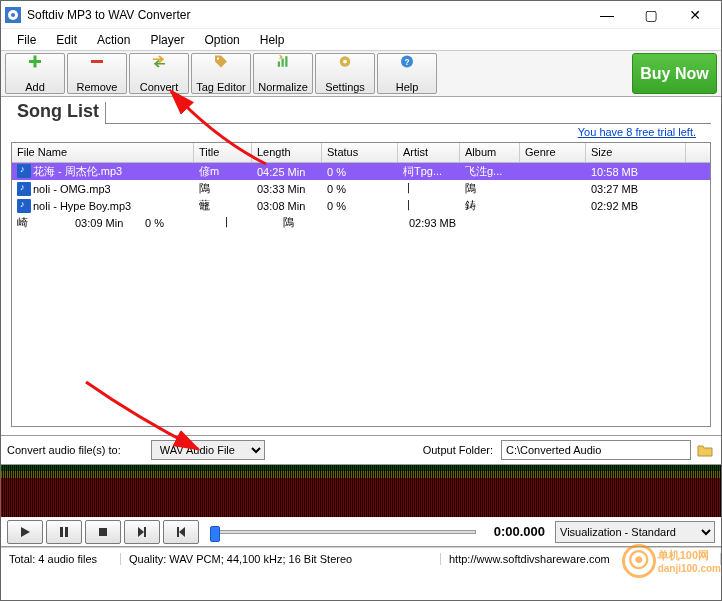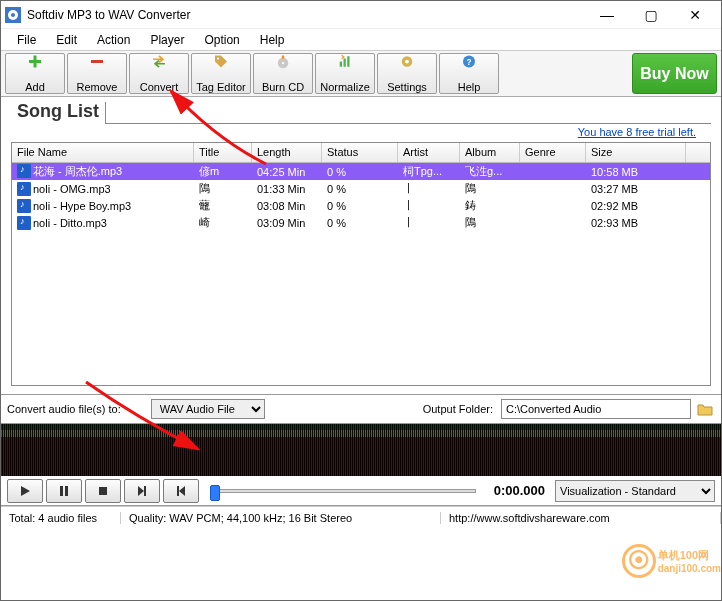--- a/index.html
+++ b/index.html
@@ -18,21 +18,21 @@
 .tbtn { width: 60px; border: 1px solid #9e9e9e; background: linear-gradient(#fcfcfc,#e6e6e6); display: flex; flex-direction: column; align-items: center; justify-content: center; margin-right: 2px; border-radius: 2px; }
 .tbtn .ico { width: 20px; height: 18px; }
 .tbtn span { font-size: 11px; margin-top: 12px; }
 .buy { margin-left: auto; width: 85px; background: linear-gradient(#59c443,#3aa628); border: 1px solid #2f8a20; color: #fff; font-weight: bold; font-size: 16px; display: flex; align-items: center; justify-content: center; border-radius: 3px; }
 
 .listhdr { display: flex; align-items: flex-end; padding: 4px 10px 0; }
 .listhdr .lbl { font-size: 18px; font-weight: bold; color: #333; padding: 0 6px 2px; }
 .listhdr .tab { border-left: 1px solid #888; border-bottom: 1px solid #888; flex: 1; height: 22px; }
 .trial { text-align: right; padding: 2px 25px 4px; color: #0044cc; text-decoration: underline; font-size: 11px; }
 
-.grid { margin: 0 10px; border: 1px solid #8a8a8a; height: 244px; overflow: hidden; }
+.grid { margin: 0 10px; border: 1px solid #8a8a8a; height: 285px; overflow: hidden; }
 .ghdr { display: flex; background: linear-gradient(#fdfdfd,#ececec); border-bottom: 1px solid #bbb; height: 20px; }
 .ghdr div { border-right: 1px solid #ccc; padding: 3px 5px; font-size: 11px; }
 .col-fn { width: 182px; } .col-ti { width: 58px; } .col-ln { width: 70px; } .col-st { width: 76px; } .col-ar { width: 62px; } .col-al { width: 60px; } .col-ge { width: 66px; } .col-sz { width: 100px; }
 .row { display: flex; height: 17px; align-items: center; }
 .row div { padding: 1px 5px; font-size: 11px; white-space: nowrap; overflow: hidden; }
 .row.sel { background: #8b5cf6; color: #fff; }
 .row .fic { width: 14px; height: 14px; background: #1e5fc9; display: inline-block; border-radius: 1px; margin-right: 2px; position: relative; vertical-align: -3px; }
 .row .fic::after { content: "♪"; color: #fff; font-size: 9px; position: absolute; left: 3px; top: 0; }
 
 .convbar { margin: 8px 0 0; padding: 4px 6px; border-top: 1px solid #999; border-bottom: 1px solid #999; display: flex; align-items: center; }
@@ -111,28 +111,20 @@
         <path d="M18 14H8l3 3-2 1-6-5 6-5 2 1-3 3h10z" fill="#5aa52f"></path>
       </svg>
       <span>Convert</span>
     </div>
   <div class="tbtn">
       <svg class="ico" viewBox="0 0 20 20">
         <path d="M2 2h8l8 8-8 8-8-8z" fill="#d6a84a"></path>
         <circle cx="6" cy="6" r="1.5" fill="#fff"></circle>
       </svg>
       <span>Tag Editor</span>
-    </div>
-  <div class="tbtn">
-      <svg class="ico" viewBox="0 0 20 20">
-        <circle cx="10" cy="12" r="7" fill="#c9c9c9"></circle>
-        <circle cx="10" cy="12" r="1.5" fill="#fff"></circle>
-        <path d="M10 1c2 2 3 4 0 6-3-2-2-4 0-6z" fill="#ff8c1a"></path>
-      </svg>
-      <span>Burn CD</span>
     </div>
   <div class="tbtn">
       <svg class="ico" viewBox="0 0 20 20">
         <rect x="3" y="10" width="3" height="7" fill="#4db34d"></rect>
         <rect x="8" y="6" width="3" height="11" fill="#4db34d"></rect>
         <rect x="13" y="3" width="3" height="14" fill="#4db34d"></rect>
         <path d="M2 4h5l-2-2 1-1 4 3-4 3-1-1 2-2H2z" fill="#e8a530"></path>
       </svg>
       <span>Normalize</span>
     </div>
@@ -177,39 +169,38 @@
         <div class="col-ln">04:25 Min</div>
         <div class="col-st">0 %</div>
         <div class="col-ar">柌Tpg...</div>
         <div class="col-al">飞泩g...</div>
         <div class="col-ge"></div>
         <div class="col-sz">10:58 MB</div>
       </div>
       <div class="row">
         <div class="col-fn"><span class="fic"></span>noli - OMG.mp3</div>
         <div class="col-ti">隝</div>
-        <div class="col-ln">01:33 Min</div>
+        <div class="col-ln">03:33 Min</div>
         <div class="col-st">0 %</div>
         <div class="col-ar">〡</div>
         <div class="col-al">隝</div>
         <div class="col-ge"></div>
         <div class="col-sz">03:27 MB</div>
       </div>
       <div class="row">
         <div class="col-fn"><span class="fic"></span>noli - Hype Boy.mp3</div>
         <div class="col-ti">虌</div>
         <div class="col-ln">03:08 Min</div>
         <div class="col-st">0 %</div>
         <div class="col-ar">〡</div>
         <div class="col-al">鋳</div>
         <div class="col-ge"></div>
         <div class="col-sz">02:92 MB</div>
       </div>
       <div class="row">
-        <div class="col-fn"><span class="fic"></span>noli - Ditto.mp3</div>
         <div class="col-ti">崎</div>
         <div class="col-ln">03:09 Min</div>
         <div class="col-st">0 %</div>
         <div class="col-ar">〡</div>
         <div class="col-al">隝</div>
         <div class="col-ge"></div>
         <div class="col-sz">02:93 MB</div>
       </div>
     </div>
 </div>

